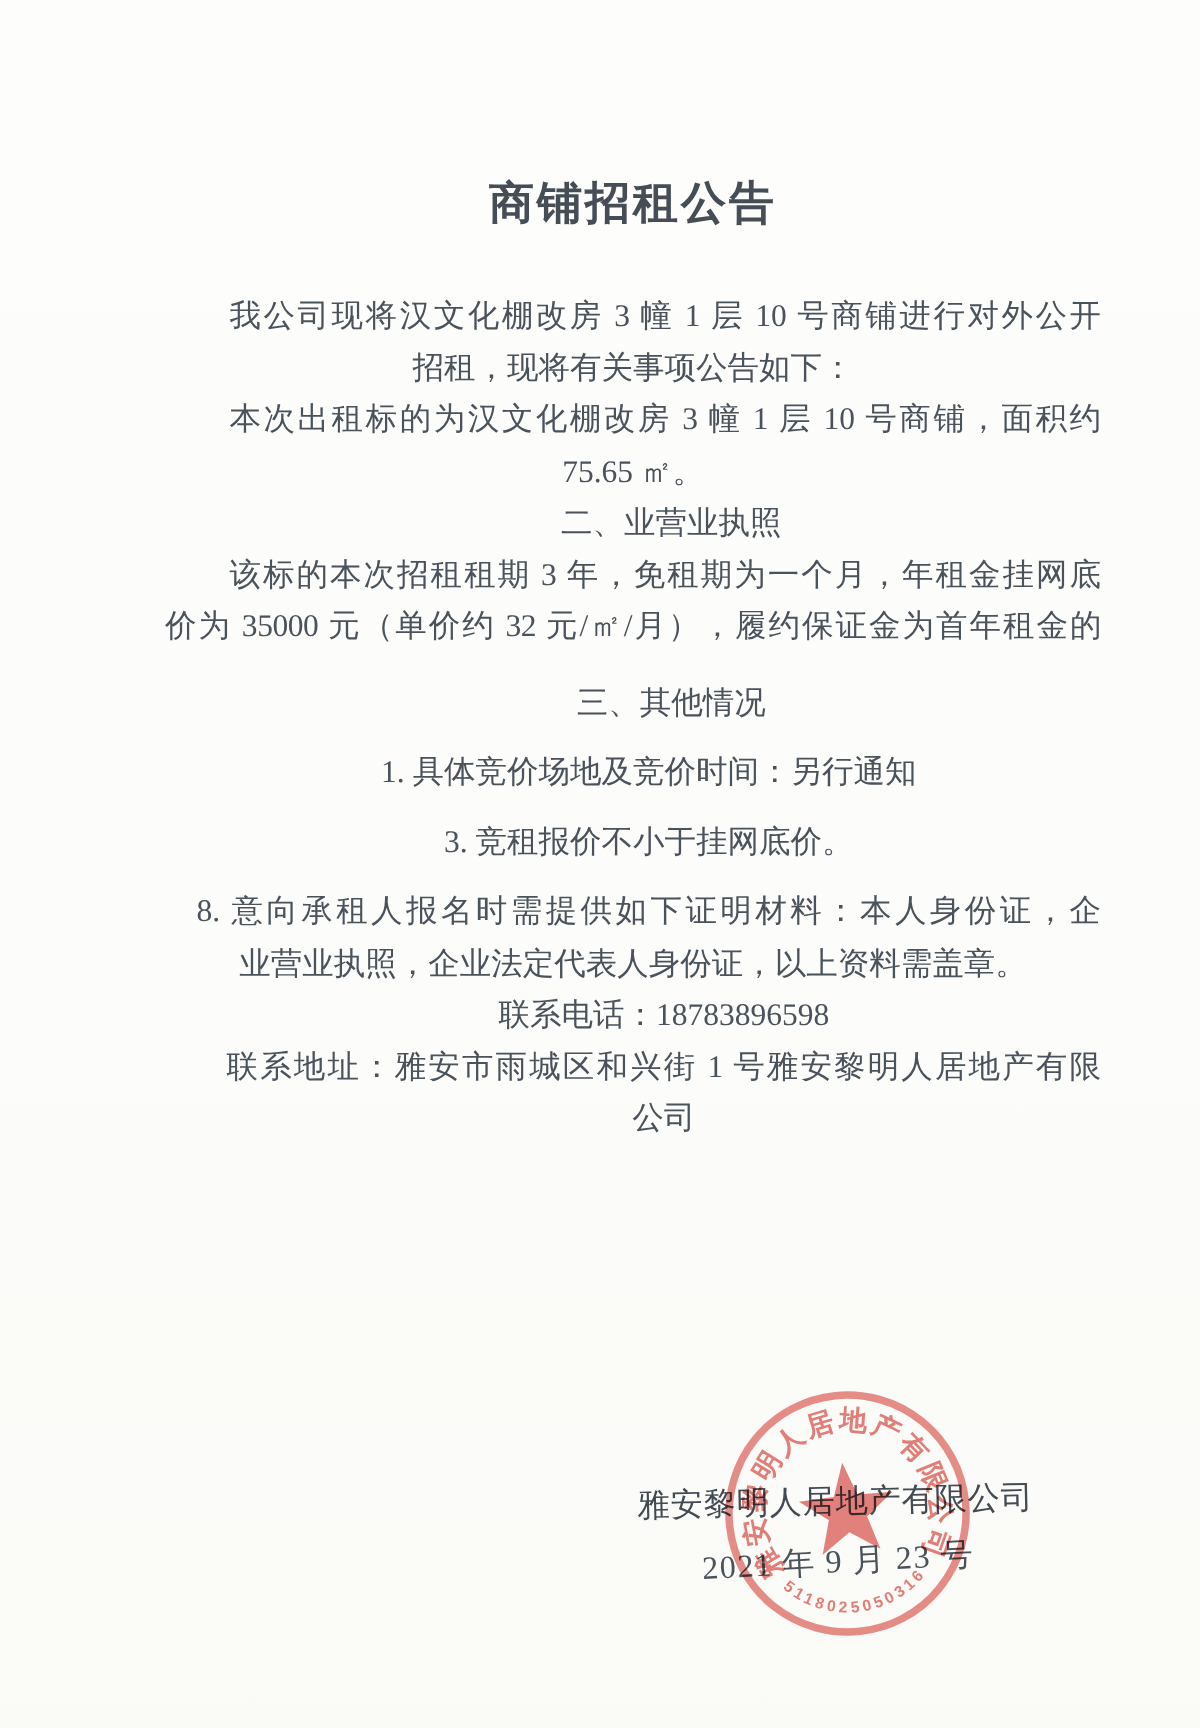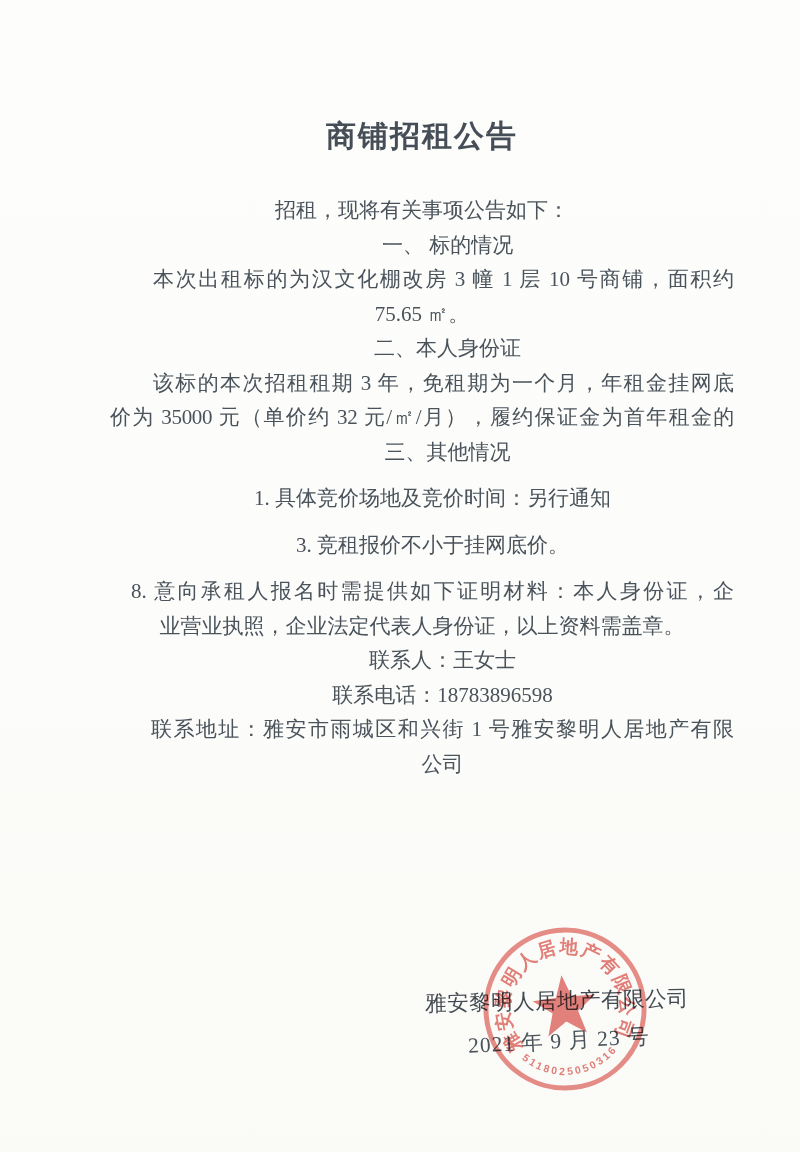--- a/index.html
+++ b/index.html
@@ -33,21 +33,21 @@
   }
   .line.wrapline{
     white-space:normal;
     text-align:justify;
     text-align-last:justify;
   }
   .line.ind2{text-indent:43px;}
   .line.head{text-indent:51px;}
   .line.li{text-indent:21px;margin-top:12px;}
   .line.contact{padding-left:41px;}
-  .line.gap{margin-top:0;}
+  .line.gap{margin-top:16px;}
   .line.tight{letter-spacing:-0.3px;}
   .signature-company{
     position:absolute;left:425px;top:986px;
     font-size:21.5px;line-height:30px;
     letter-spacing:0.5px;
     color:#434b52;
     transform:rotate(-1.2deg);
     white-space:nowrap;
   }
   .signature-date{
@@ -67,33 +67,32 @@
 </style>
 </head>
 <body>
 
 <div class="page">
 
   <div class="doc-body">
     <div class="doc-title">商铺招租公告</div>
 
     <div class="lines">
+      <div class="line ind2 wrapline">我公司现将汉文化棚改房 3 幢 1 层 10 号商铺进行对外公开</div>
       <div class="line">招租，现将有关事项公告如下：</div>
-      <div class="line head">一、 标的情况</div>
       <div class="line ind2 wrapline">本次出租标的为汉文化棚改房 3 幢 1 层 10 号商铺，面积约</div>
       <div class="line">75.65 ㎡。</div>
-      <div class="line head">二、本人身份证</div>
+      <div class="line head">二、业营业执照</div>
       <div class="line ind2 wrapline">该标的本次招租租期 3 年，免租期为一个月，年租金挂网底</div>
       <div class="line wrapline tight">价为 35000 元（单价约 32 元/㎡/月），履约保证金为首年租金的</div>
       <div class="line head gap">三、其他情况</div>
       <div class="line li">1. 具体竞价场地及竞价时间：另行通知</div>
       <div class="line li">3. 竞租报价不小于挂网底价。</div>
       <div class="line li wrapline">8. 意向承租人报名时需提供如下证明材料：本人身份证，企</div>
       <div class="line">业营业执照，企业法定代表人身份证，以上资料需盖章。</div>
-      <div class="line contact">联系人：王女士</div>
       <div class="line contact">联系电话：18783896598</div>
       <div class="line contact wrapline">联系地址：雅安市雨城区和兴街 1 号雅安黎明人居地产有限</div>
       <div class="line contact">公司</div>
     </div>
   </div>
 
   <div class="signature-company">雅安黎明人居地产有限公司</div>
   <div class="signature-date">2021 年 9 月 23 号</div>
 
   <svg class="seal" viewBox="0 0 230 230" xmlns="http://www.w3.org/2000/svg">

